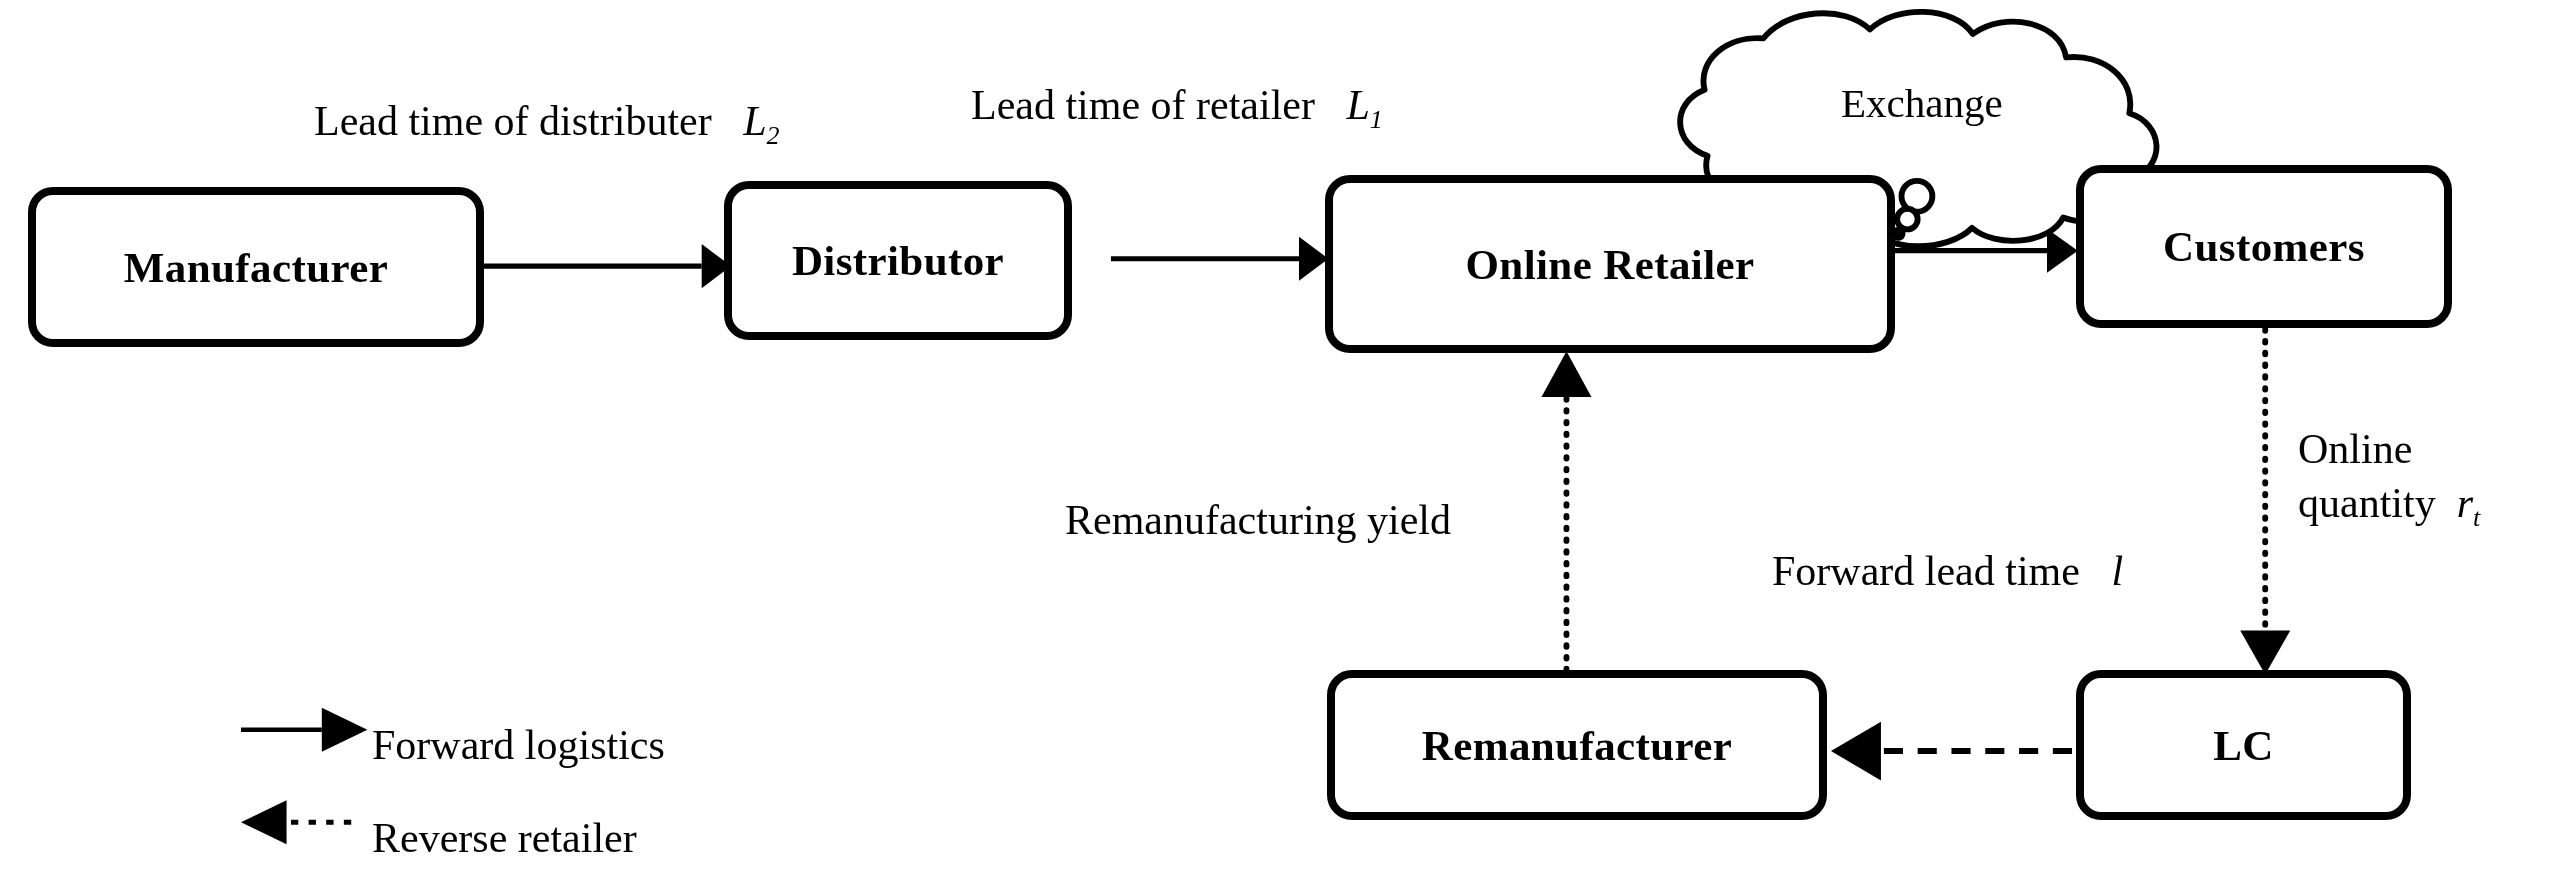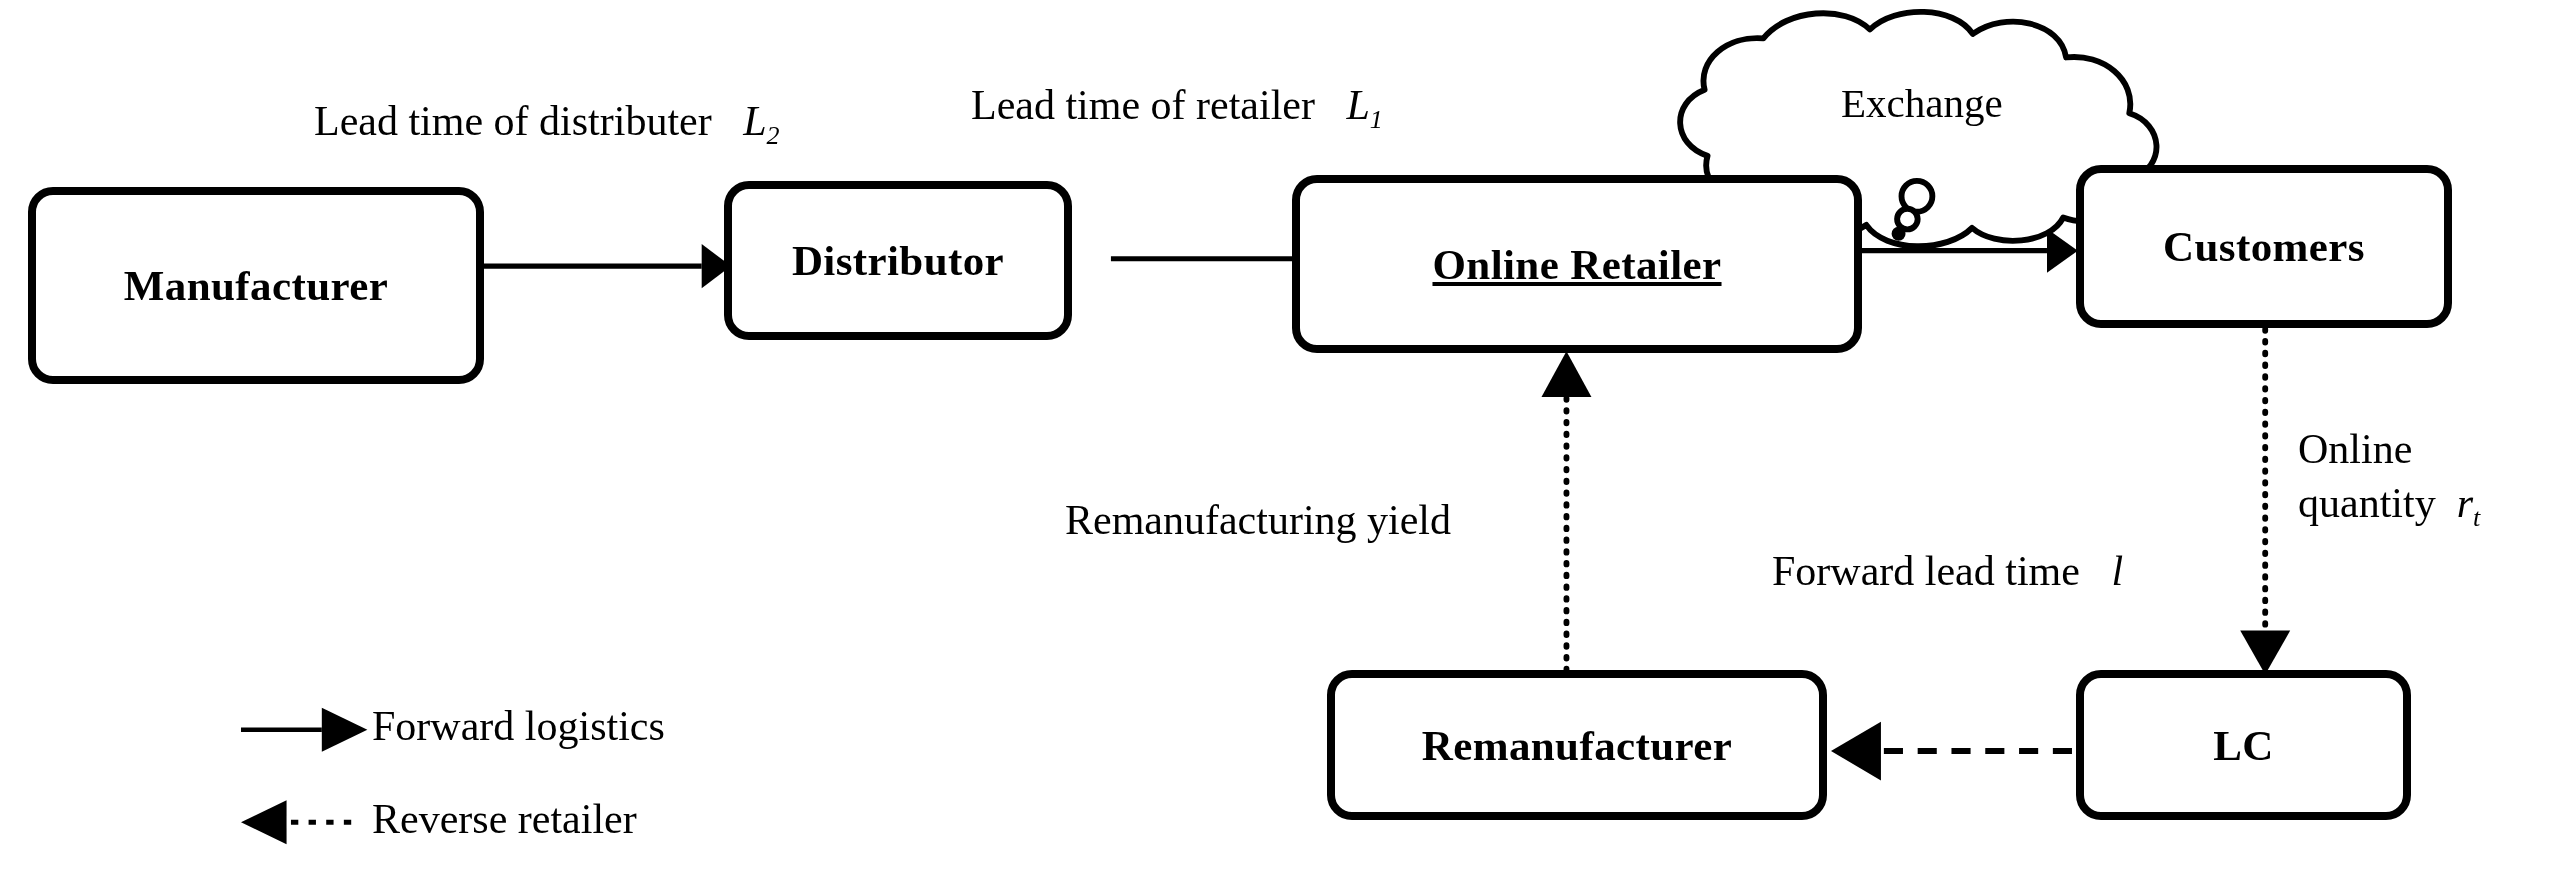--- a/index.html
+++ b/index.html
@@ -62,20 +62,21 @@
     position: absolute;
     left: 0; top: 0;
     width: 2576px;
     height: 879px;
     pointer-events: none;
   }
   .legend-label {
     position: absolute;
     font-size: 42px;
     white-space: nowrap;
+    margin-top: 19px;
   }
 </style>
 </head>
 <body>
 
 <div id="canvas">
 
   <svg class="overlay" viewBox="0 0 3506 1196">
     <defs>
       <marker id="arrowSolidR" markerWidth="12" markerHeight="12" refX="10.5" refY="5" orient="auto" markerUnits="strokeWidth">
@@ -141,29 +142,29 @@
       <line x1="328" y1="993" x2="438" y2="993" stroke="#000" stroke-width="6"></line>
       <path d="M438,963 L500,993 L438,1023 z" fill="#000"></path>
     </g>
 
     <g>
       <path d="M390,1089 L390,1149 L328,1119 z" fill="#000"></path>
       <line x1="396" y1="1119" x2="492" y2="1119" stroke="#000" stroke-width="7" stroke-dasharray="10 14"></line>
     </g>
   </svg>
 
-  <div class="node" style="left:28px; top:187px; width:456px; height:197px;">
+  <div class="node" style="left:28px; top:187px; width:456px; height:160px;">
     <span class="node-label">Manufacturer</span>
   </div>
 
   <div class="node" style="left:724px; top:181px; width:348px; height:159px;">
     <span class="node-label">Distributor</span>
   </div>
 
-  <div class="node" style="left:1292px; top:175px; width:570px; height:178px;text-decoration:underline;">
+  <div class="node" style="left:1325px; top:175px; width:570px; height:178px;">
     <span class="node-label">Online Retailer</span>
   </div>
 
   <div class="node" style="left:2076px; top:165px; width:376px; height:163px;">
     <span class="node-label">Customers</span>
   </div>
 
   <div class="node" style="left:1327px; top:670px; width:500px; height:150px;">
     <span class="node-label">Remanufacturer</span>
   </div>

